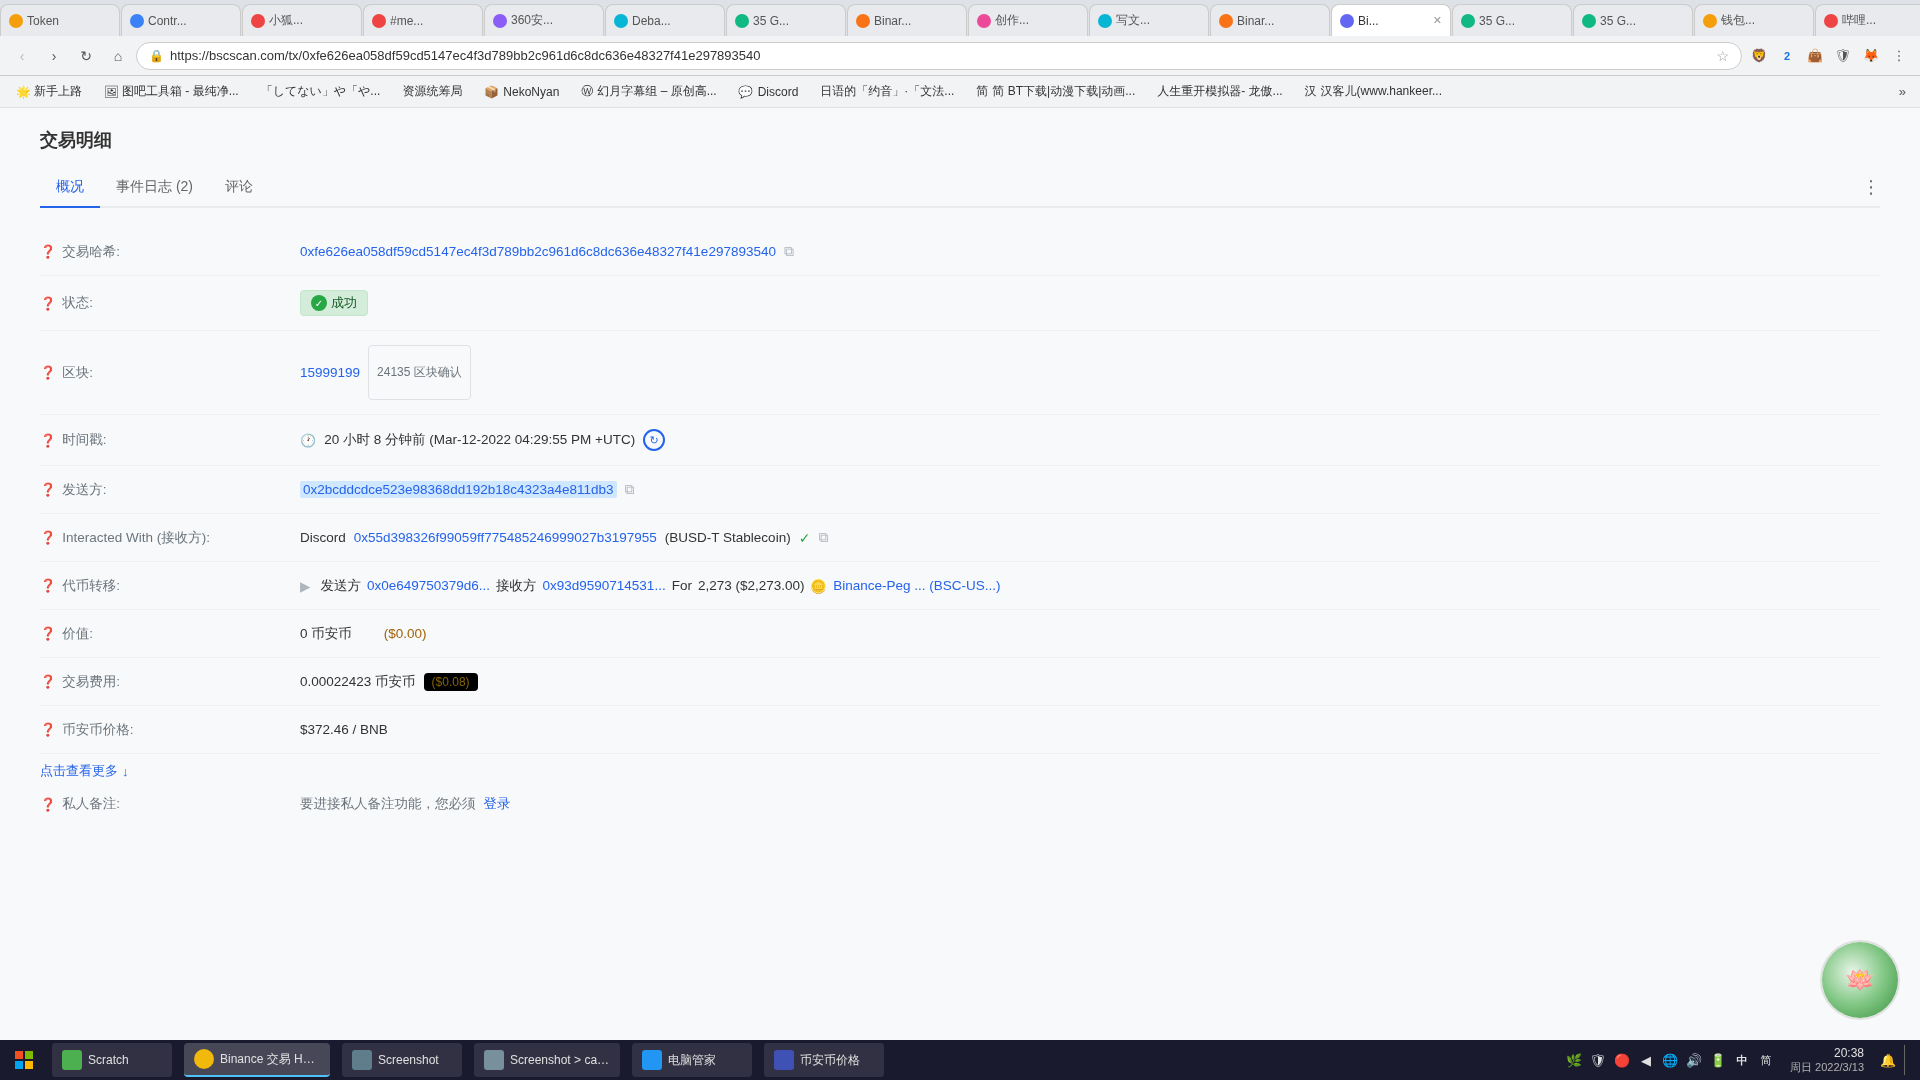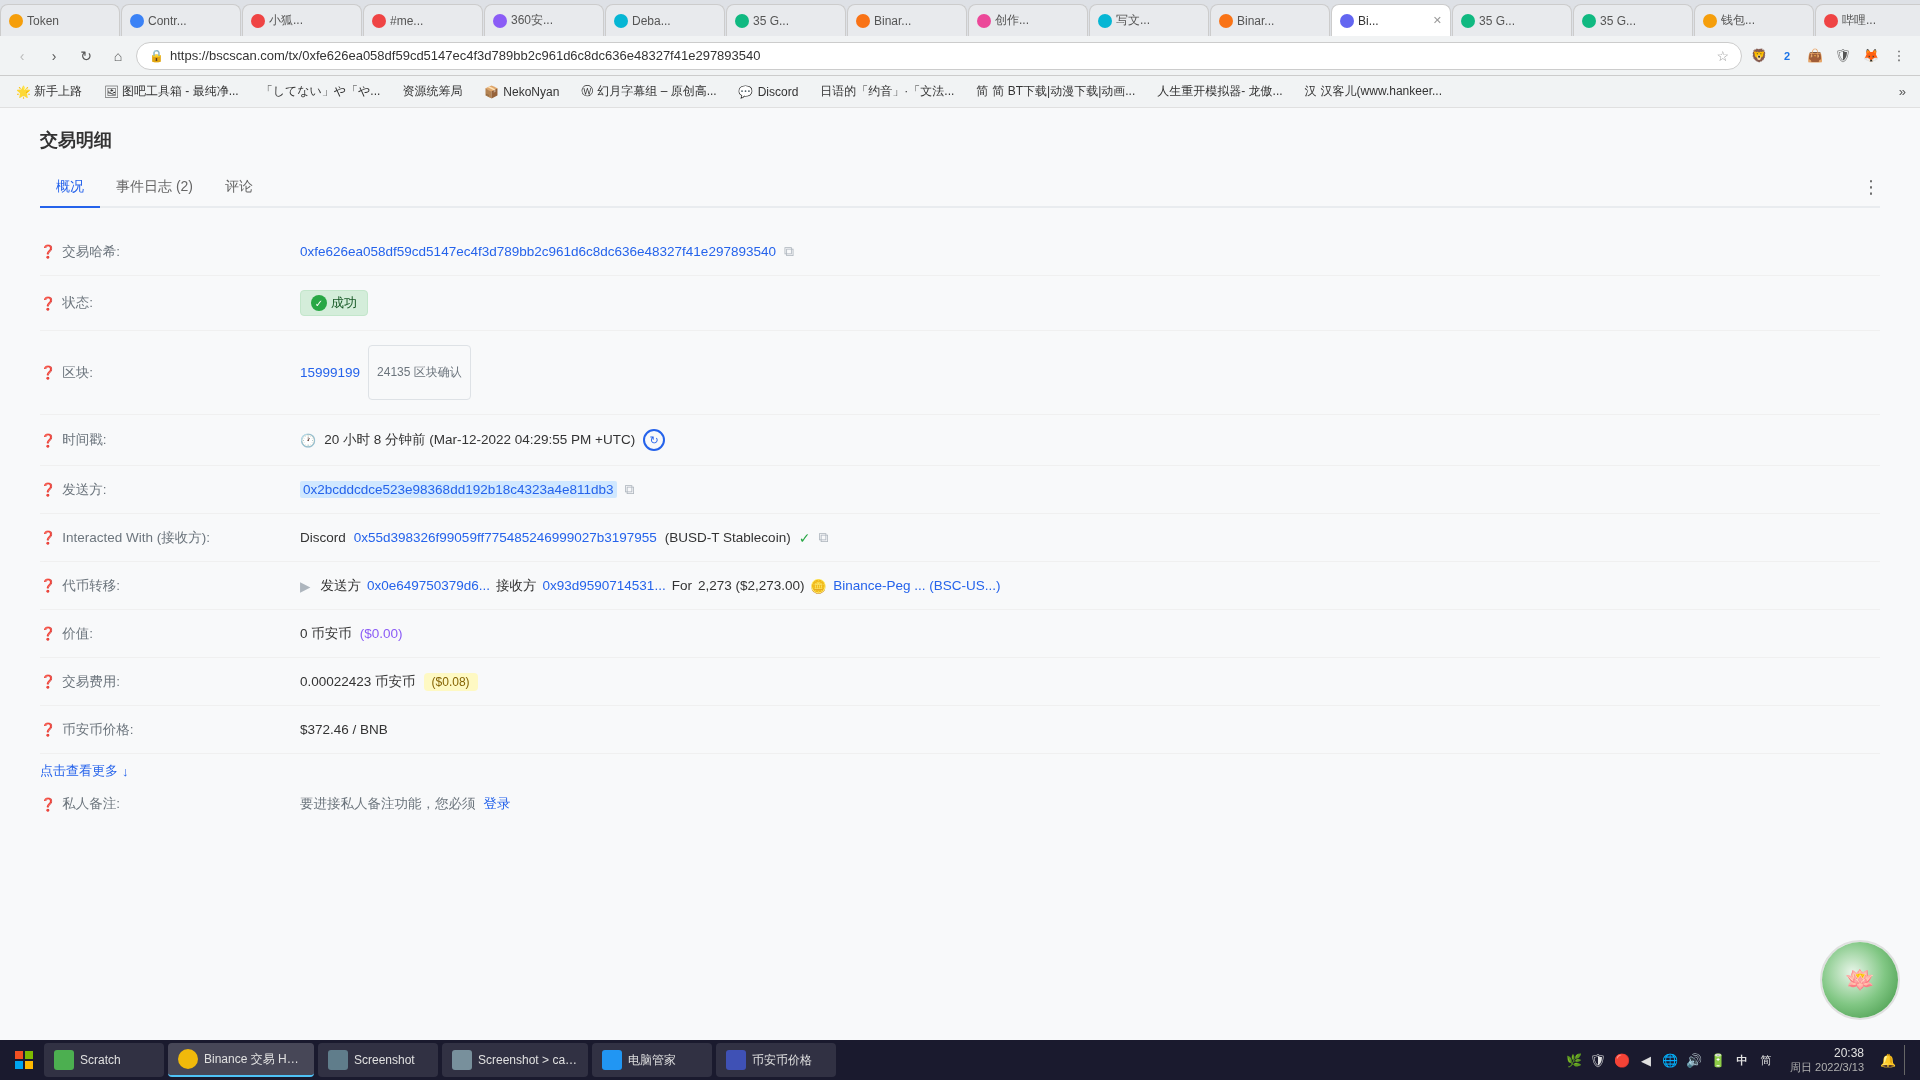--- a/index.html
+++ b/index.html
@@ -62,29 +62,29 @@
     .confirm-badge { background: #f8f9fa; border: 1px solid #dee2e6; border-radius: 4px; padding: 18px 8px; font-size: 12px; color: #6c757d; }
 
     .time-icon { color: #6c757d; font-size: 13px; }
     .refresh-icon { color: #2563eb; cursor: pointer; width: 22px; height: 22px; border: 2px solid #2563eb; border-radius: 50%; display: flex; align-items: center; justify-content: center; font-size: 11px; }
 
     .contract-verified { color: #28a745; font-size: 14px; }
 
     .token-transfer { display: flex; align-items: center; gap: 6px; flex-wrap: wrap; }
     .token-bullet { color: #adb5bd; margin-right: 4px; }
 
-    .tx-fee-usd { background: #fef9c3; color: #856404; border-radius: 4px; padding: 2px 8px; font-size: 12px; }
+    .tx-fee-usd { background: #000000; color: #856404; border-radius: 4px; padding: 2px 8px; font-size: 12px; }
 
     .show-more { color: #2563eb; cursor: pointer; font-size: 13px; display: flex; align-items: center; gap: 4px; text-decoration: none; margin-top: 8px; }
 
     .private-note { color: #6c757d; font-size: 13.5px; }
     .login-link { color: #2563eb; text-decoration: none; }
 
     
-    .taskbar { position: fixed; bottom: 0; left: 0; right: 0; height: 40px; background: #1a1a2e; display: flex; align-items: center; padding: 0 8px; gap: 4px; z-index: 100; }
+    .taskbar { position: fixed; bottom: 0; left: 0; right: 0; height: 40px; background: #1a1a2e; display: flex; align-items: center; padding: 0 8px; gap: 12px; z-index: 100; }
     .taskbar-start { width: 32px; height: 32px; display: flex; align-items: center; justify-content: center; cursor: pointer; }
     .taskbar-app { display: flex; align-items: center; gap: 6px; padding: 4px 10px; border-radius: 4px; cursor: pointer; min-width: 120px; height: 34px; background: rgba(255,255,255,0.1); }
     .taskbar-app.active { background: rgba(255,255,255,0.2); border-bottom: 2px solid #4fc3f7; }
     .taskbar-app-icon { width: 20px; height: 20px; border-radius: 3px; flex-shrink: 0; }
     .taskbar-app-label { font-size: 12px; color: #e0e0e0; white-space: nowrap; overflow: hidden; text-overflow: ellipsis; max-width: 100px; }
     .taskbar-right { margin-left: auto; display: flex; align-items: center; gap: 6px; color: #e0e0e0; font-size: 12px; }
     .taskbar-tray { display: flex; align-items: center; gap: 4px; }
     .tray-icon { width: 20px; height: 20px; display: flex; align-items: center; justify-content: center; cursor: pointer; color: #e0e0e0; font-size: 13px; }
     .taskbar-clock { text-align: right; padding: 0 8px; }
     .clock-time { font-size: 12px; color: #e0e0e0; }
@@ -348,21 +348,21 @@
         </div>
       </div>
 
       <div class="detail-row">
         <div class="detail-label">
           <span class="detail-label-icon">❓</span>
           <span>价值:</span>
         </div>
         <div class="detail-value">
           <span>0 币安币</span>
-          <span style="color:#8b5cf6;">($0.00)</span>
+          <span style="color:#a16207;margin-left:24px;">($0.00)</span>
         </div>
       </div>
 
       <div class="detail-row">
         <div class="detail-label">
           <span class="detail-label-icon">❓</span>
           <span>交易费用:</span>
         </div>
         <div class="detail-value">
           <span>0.00022423 币安币</span>

